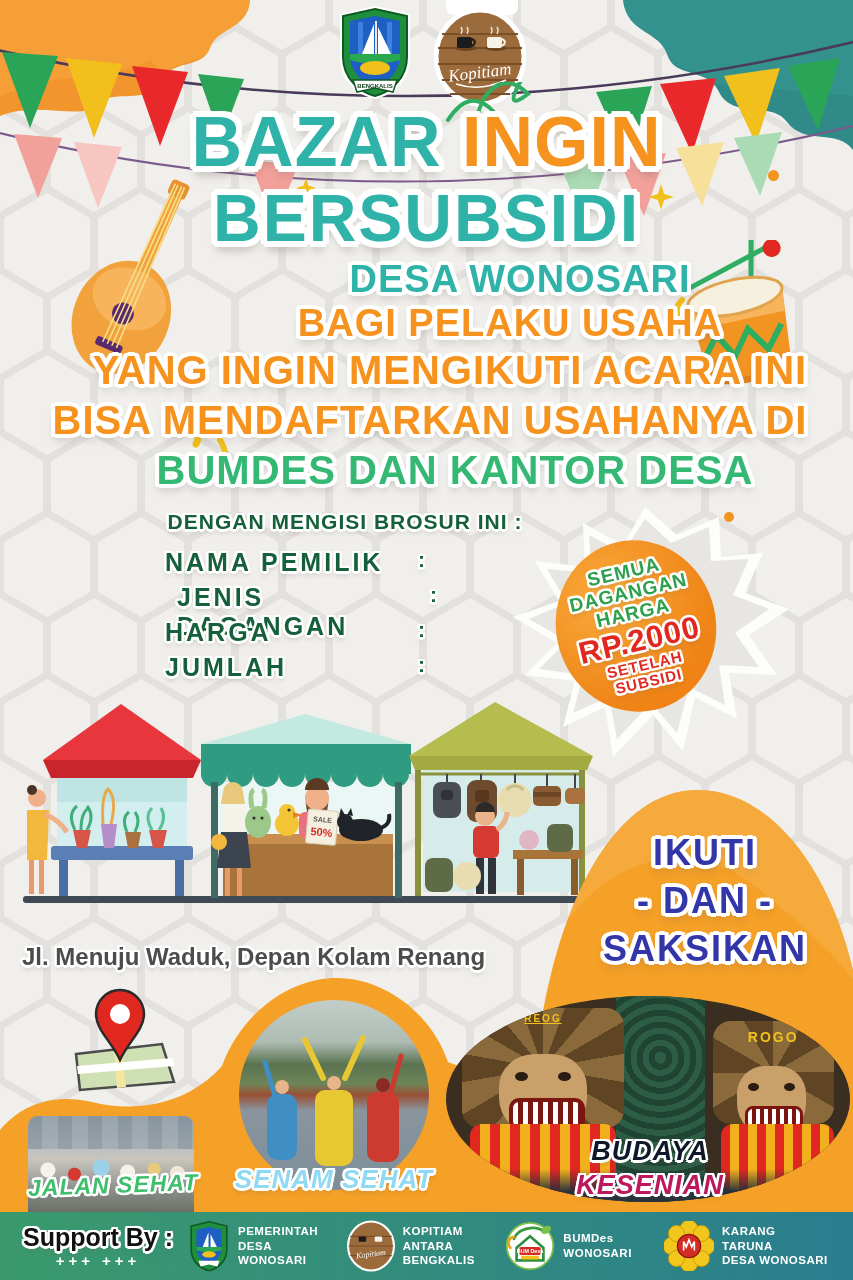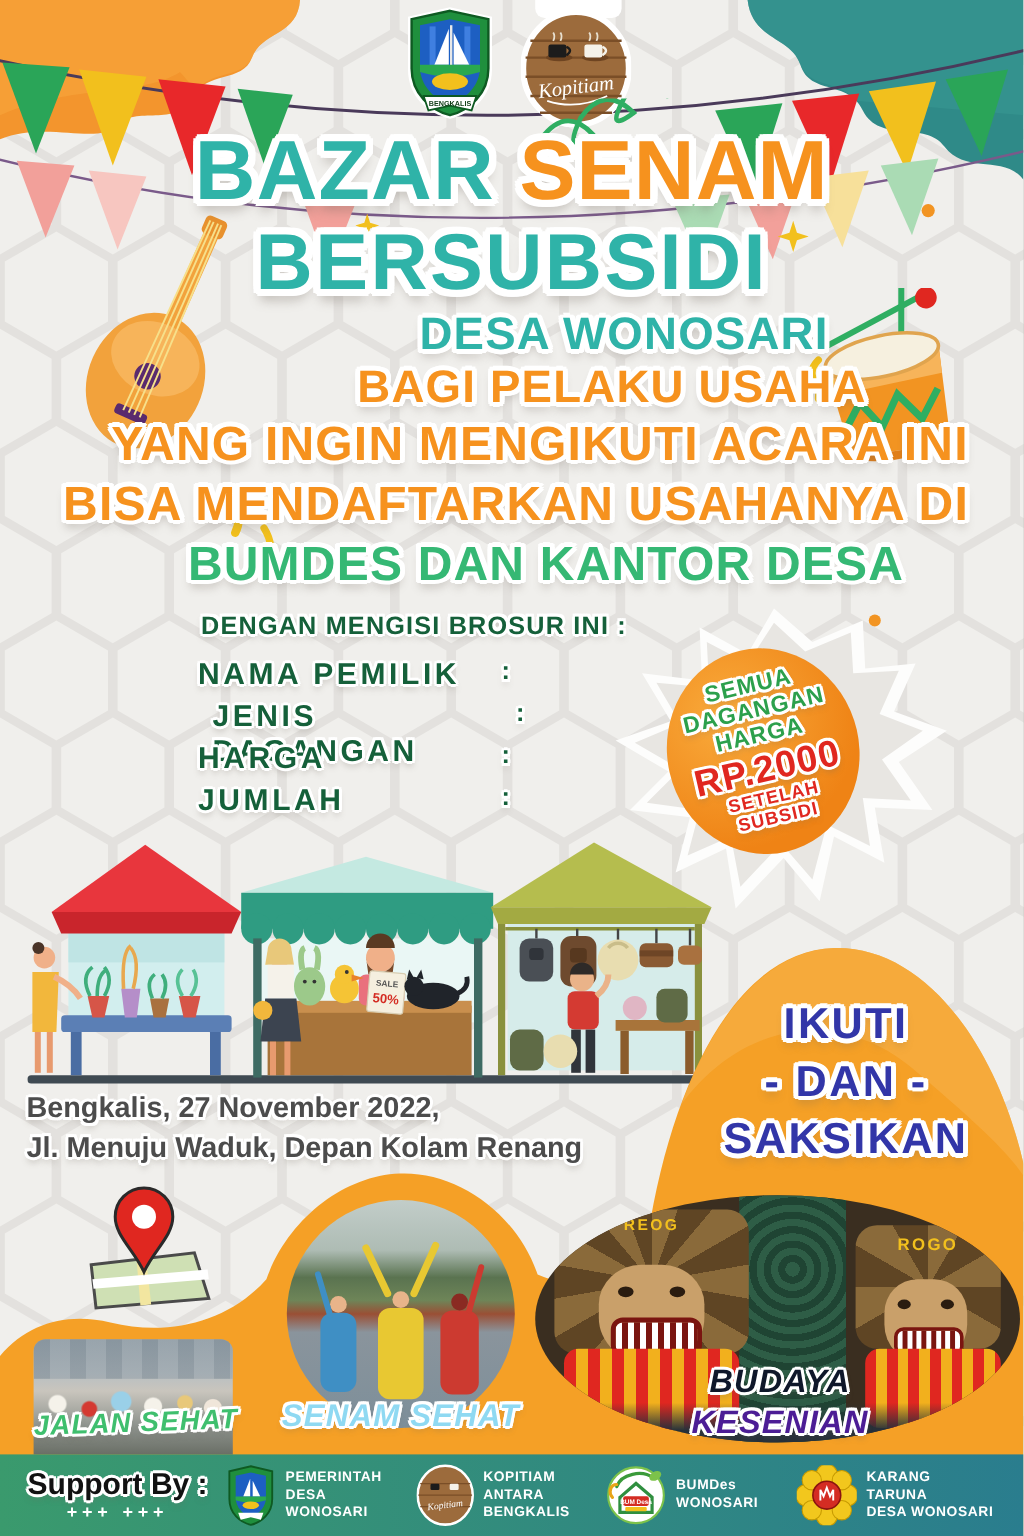--- a/index.html
+++ b/index.html
@@ -332,21 +332,21 @@
       <circle cx="88" cy="54" r="9" fill="#e02720"></circle>
       <path d="M22,58 L118,58 L112,128 Q70,144 28,128 Z" fill="#f29422"></path>
       <path d="M22,58 L118,58 L116,80 L24,80 Z" fill="#f7b45a"></path>
       <ellipse cx="70" cy="56" rx="48" ry="17" fill="#f6f0df" stroke="#e0a44e" stroke-width="3"></ellipse>
       <polyline points="26,112 44,90 58,114 76,90 92,114 110,92" fill="none" stroke="#2fae62" stroke-width="6"></polyline>
       <path d="M28,128 Q70,144 112,128 L110,136 Q70,150 30,136 Z" fill="#e07f1a"></path>
     </g>
     <path d="M10,60 q-8,8 -4,16 M20,78 q-10,4 -10,14" stroke="#f2c01d" stroke-width="6" fill="none" stroke-linecap="round"></path>
   </svg>
 
-  <div class="abs ctr ttl ow6" style="left:0;top:102px;width:853px;font-size:70px;"><span class="teal">BAZAR</span><span> </span><span class="orange">SENAM</span></div>
+  <div class="abs ctr ttl ow6" style="left:0;top:102px;width:853px;font-size:70px;"><span class="teal">BAZAR</span><span> </span><span class="orange">INGIN</span></div>
   <div class="abs ctr ttl ow6 teal" style="left:0;top:180px;width:853px;font-size:66px;letter-spacing:2px;">BERSUBSIDI</div>
   <div class="abs ctr ttl ow4 teal" style="left:190px;top:258px;width:660px;font-size:38px;">DESA WONOSARI</div>
   <div class="abs ctr ttl ow4 orange" style="left:50px;top:348px;width:800px;font-size:40px;">YANG INGIN MENGIKUTI ACARA INI</div>
   <div class="abs ctr ttl ow4 orange" style="left:170px;top:302px;width:680px;font-size:38px;">BAGI PELAKU USAHA</div>
   <div class="abs ctr ttl ow4 orange" style="left:20px;top:398px;width:820px;font-size:40px;">BISA MENDAFTARKAN USAHANYA DI</div>
   <div class="abs ctr ttl ow4 green" style="left:50px;top:448px;width:810px;font-size:40px;">BUMDES DAN KANTOR DESA</div>
   <div class="abs ctr ttl ow2 dgreen" style="left:0;top:510px;width:690px;font-size:21px;">DENGAN MENGISI BROSUR INI :</div>
 
   <div class="formrow ow2" style="top:548px;">
     <span class="lbl">NAMA PEMILIK</span>
@@ -498,21 +498,20 @@
     </g>
     <rect x="498" y="152" width="70" height="9" fill="#a8743a"></rect>
     <rect x="502" y="161" width="7" height="36" fill="#8a5c2c"></rect>
       <rect x="556" y="161" width="7" height="36" fill="#8a5c2c"></rect>
     <rect x="532" y="126" width="26" height="28" rx="7" fill="#5f6b46"></rect>
     <circle cx="514" cy="142" r="10" fill="#e0b6c4"></circle>
     <rect x="410" y="160" width="28" height="34" rx="8" fill="#5f6b46"></rect>
     <circle cx="452" cy="178" r="14" fill="#e8ddb0"></circle>
   </svg>
 
-  <div class="abs ttl ow2" style="left:22px;top:910px;font-size:24px;color:#4c4c4c;letter-spacing:0;">Bengkalis, 27 November 2022,</div>
   <div class="abs ttl ow2" style="left:22px;top:943px;font-size:24px;color:#4c4c4c;letter-spacing:0;">Jl. Menuju Waduk, Depan Kolam Renang</div>
 
   <svg class="abs" style="left:0;top:780px;" width="853" height="500">
     <path d="M853,190 C830,90 770,8 695,10 C615,12 560,120 540,250 C520,300 480,295 448,282
              C430,230 380,196 333,198 C286,200 240,236 222,286
              C190,322 140,334 92,322 C56,314 24,322 0,350
              L0,500 L853,500 Z" fill="#f5a026"></path>
     <path d="M853,190 C830,90 770,8 695,10 C640,12 595,66 568,140 C620,70 700,60 760,110 C810,152 840,180 853,200 Z" fill="#f7b04a" opacity=".6"></path>
   </svg>
 
@@ -558,41 +557,41 @@
         <g stroke="#cc3a30" stroke-width="5" stroke-linecap="round">
           <line x1="152" y1="92" x2="162" y2="56"></line>
         </g>
       </svg>
   </div>
   <div class="abs ctr evlabel ow2" style="left:218px;top:1164px;width:232px;font-size:26px;color:#8fd9f2;">SENAM SEHAT</div>
 
   <div class="abs" style="left:446px;top:996px;width:404px;height:206px;border-radius:50%;overflow:hidden;background:#3a2e20;">
     <div class="abs" style="left:42%;top:0;width:22%;height:100%;background:repeating-radial-gradient(circle at 50% 30%,#2e5d46 0 6px,#1f4433 6px 12px);"></div>
     <div class="abs" style="left:4%;top:6%;width:40%;height:58%;border-radius:18px;background:conic-gradient(#8a6a3a 0 20deg,#5f4524 20deg 40deg,#8a6a3a 40deg 60deg,#5f4524 60deg 80deg,#8a6a3a 80deg 100deg,#5f4524 100deg 120deg,#8a6a3a 120deg 140deg,#5f4524 140deg 160deg,#8a6a3a 160deg 180deg,#5f4524 180deg 200deg,#8a6a3a 200deg 220deg,#5f4524 220deg 240deg,#8a6a3a 240deg 260deg,#5f4524 260deg 280deg,#8a6a3a 280deg 300deg,#5f4524 300deg 320deg,#8a6a3a 320deg 340deg,#5f4524 340deg 360deg);">
-      <div class="abs ctr" style="left:20%;top:4%;width:60%;font-size:13px;font-weight:bold;color:#f2c01d;letter-spacing:2px;">REOG</div>
+      <div class="abs ctr" style="left:20%;top:4%;width:60%;font-size:10px;font-weight:bold;color:#f2c01d;letter-spacing:2px;text-decoration:underline;">REOG</div>
     </div>
     <div class="abs" style="left:13%;top:28%;width:22%;height:40%;border-radius:40% 40% 46% 46%;background:#c9a06a;">
       <div class="abs" style="left:18%;top:22%;width:13px;height:9px;border-radius:50%;background:#2a1c10;"></div>
       <div class="abs" style="right:18%;top:22%;width:13px;height:9px;border-radius:50%;background:#2a1c10;"></div>
       <div class="abs" style="left:12%;bottom:6%;width:76%;height:30%;border-radius:10px;background:repeating-linear-gradient(90deg,#fff 0 5px,#7a1510 5px 10px);border:4px solid #7a1510;"></div>
     </div>
     <div class="abs" style="left:6%;top:62%;width:36%;height:34%;background:repeating-linear-gradient(90deg,#e02720 0 10px,#f2b01d 10px 20px);border-radius:12px;"></div>
     <div class="abs" style="left:66%;top:12%;width:30%;height:50%;border-radius:18px;background:conic-gradient(#8a6a3a 0 30deg,#5f4524 30deg 60deg,#8a6a3a 60deg 90deg,#5f4524 90deg 120deg,#8a6a3a 120deg 150deg,#5f4524 150deg 180deg,#8a6a3a 180deg 210deg,#5f4524 210deg 240deg,#8a6a3a 240deg 270deg,#5f4524 270deg 300deg,#8a6a3a 300deg 330deg,#5f4524 330deg 360deg);">
       <div class="abs ctr" style="left:20%;top:8%;width:60%;font-size:14px;font-weight:bold;color:#f2c01d;letter-spacing:2px;">ROGO</div>
     </div>
     <div class="abs" style="left:72%;top:34%;width:17%;height:34%;border-radius:40% 40% 46% 46%;background:#c9a06a;">
       <div class="abs" style="left:16%;top:24%;width:11px;height:8px;border-radius:50%;background:#2a1c10;"></div>
       <div class="abs" style="right:16%;top:24%;width:11px;height:8px;border-radius:50%;background:#2a1c10;"></div>
       <div class="abs" style="left:12%;bottom:8%;width:76%;height:26%;border-radius:8px;background:repeating-linear-gradient(90deg,#fff 0 4px,#7a1510 4px 8px);border:3px solid #7a1510;"></div>
     </div>
     <div class="abs" style="left:68%;top:62%;width:28%;height:32%;background:repeating-linear-gradient(90deg,#e02720 0 9px,#f2b01d 9px 18px);border-radius:12px;"></div>
     <div class="abs" style="left:0;bottom:0;width:100%;height:16%;background:linear-gradient(180deg,transparent,#26303a 70%);"></div>
   </div>
   <div class="abs ctr evlabel ow2" style="left:530px;top:1136px;width:240px;font-size:27px;color:#0f172a;">BUDAYA</div>
-  <div class="abs ctr evlabel ow2" style="left:530px;top:1170px;width:240px;font-size:27px;color:#4c1d95;">KESENIAN</div>
+  <div class="abs ctr evlabel ow2" style="left:530px;top:1170px;width:240px;font-size:27px;color:#be185d;">KESENIAN</div>
 
   <div class="abs" style="left:0;top:1212px;width:853px;height:68px;background:linear-gradient(90deg,#3a9a6d,#2a7d8e);display:flex;align-items:center;padding:0 18px;box-sizing:border-box;gap:10px;">
     <div style="width:160px;flex:none;text-align:center;">
       <div class="ttl ow2" style="font-size:25px;color:#111;letter-spacing:0;">Support By :</div>
       <div style="font-size:15px;font-weight:bold;color:#fff;letter-spacing:4px;">+++  +++</div>
     </div>
     <div class="sponsor" style="flex:1;">
       <svg width="42" height="52" viewBox="0 0 80 96">
         <path d="M40,2 L74,10 V54 C74,77 57,91 40,95 C23,91 6,77 6,54 V10 Z" fill="#1f8f3d" stroke="#0e5a22" stroke-width="3"></path>
         <path d="M40,12 L64,17 V52 C64,67 52,79 40,83 C28,79 16,67 16,52 V17 Z" fill="#1d5fc2"></path>

